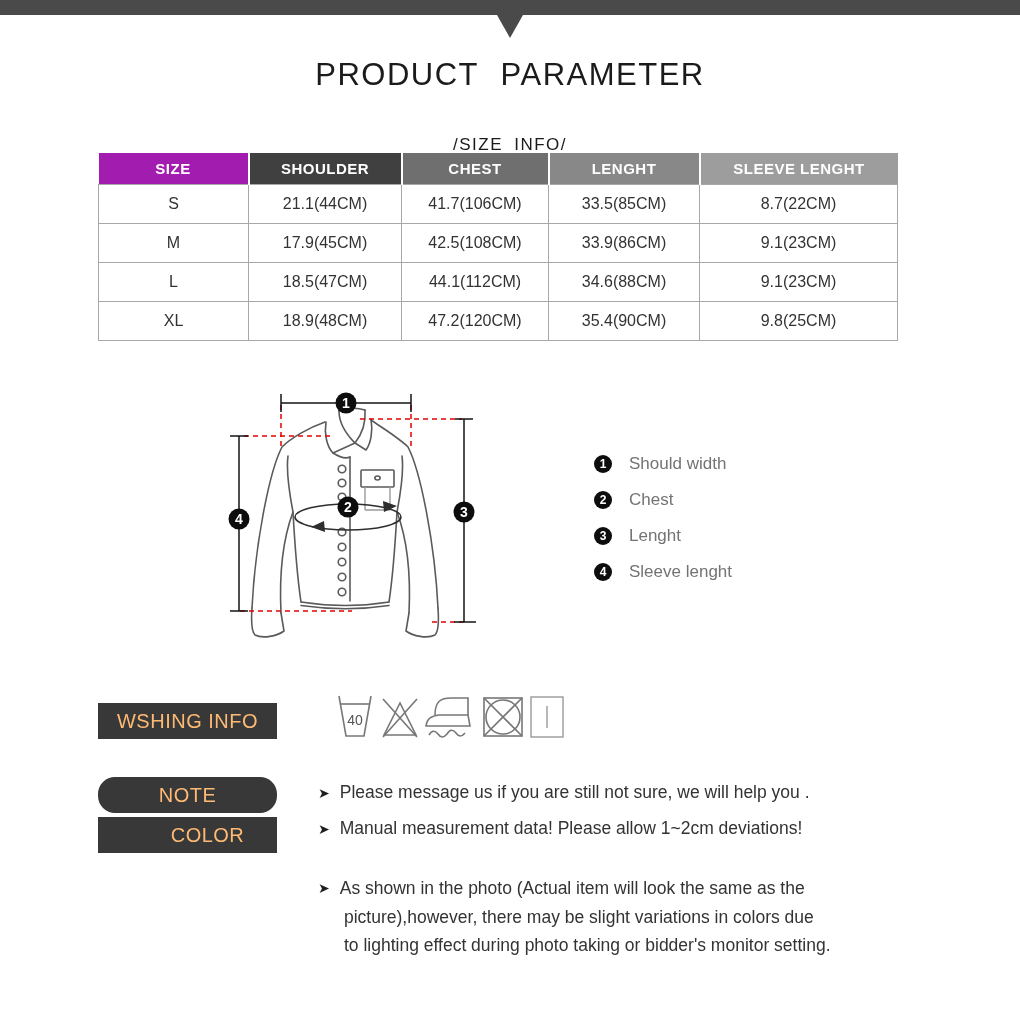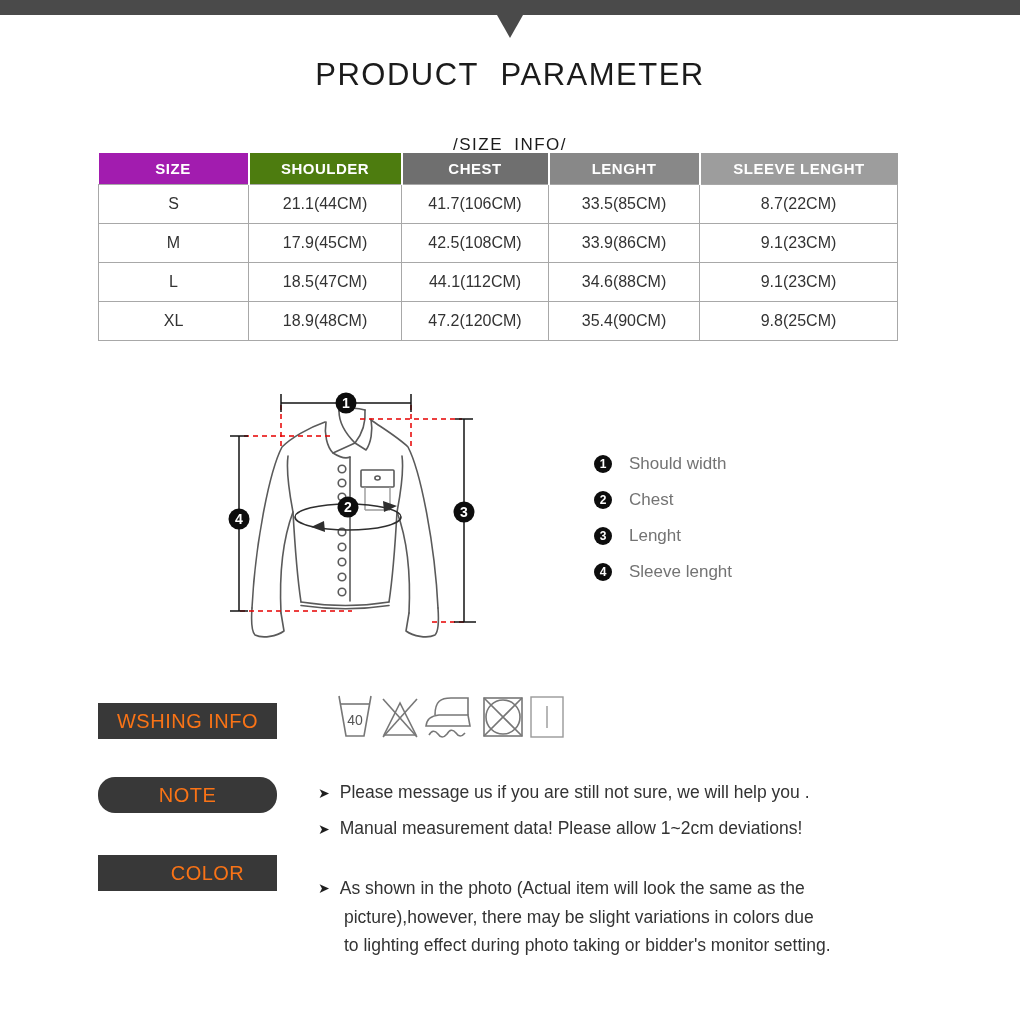--- a/index.html
+++ b/index.html
@@ -20,43 +20,43 @@
 
   
   .size-table { position:absolute; left:98px; top:153px; width:799px;
     border-collapse:collapse; table-layout:fixed; }
   .size-table col.c0 { width:150px; } .size-table col.c1 { width:153px; }
   .size-table col.c2 { width:147px; } .size-table col.c3 { width:151px; }
   .size-table col.c4 { width:198px; }
   .size-table th { height:31px; color:#fff; font-size:15px; font-weight:bold;
     letter-spacing:0.5px; text-align:center; border-left:2px solid #fff; }
   .size-table th:first-child { border-left:none; }
-  .size-table th.h0 { background:#a21caf; } .size-table th.h1 { background:#4d7c0f; }
+  .size-table th.h0 { background:#a21caf; } .size-table th.h1 { background:#404040; }
   .size-table th.h2 { background:#6f6f6f; } .size-table th.h3 { background:#888888; }
   .size-table th.h4 { background:#9d9d9d; }
   .size-table td { height:39px; border:1px solid #a8a8a8; background:#fff;
     text-align:center; font-size:16px; color:#333; }
 
   
   .diagram { position:absolute; left:224px; top:386px; }
   .diagram svg text { font-family:"Liberation Sans", sans-serif; }
 
   
   .legend { position:absolute; left:594px; top:446px; }
   .legend-item { display:flex; align-items:center; height:36px; }
   .legend-num { width:18px; height:18px; border-radius:50%; background:#0d0d0d; color:#fff;
     font-size:12px; font-weight:bold; display:flex; align-items:center; justify-content:center;
     margin-right:17px; flex:0 0 18px; }
   .legend-label { font-size:17px; color:#737373; }
 
   
   .bar { position:absolute; left:98px; width:179px; height:36px; background:#383838;
-    color:#f97316; display:flex; align-items:center; justify-content:center;
+    color:#fdba74; display:flex; align-items:center; justify-content:center;
     font-size:20px; letter-spacing:0.5px; }
-  .bar-washing { top:703px; } .bar-note { top:777px;border-radius:17px; } .bar-color { top:855px;padding-left:40px; }
+  .bar-washing { top:703px; } .bar-note { top:777px;border-radius:17px; } .bar-color { top:817px;padding-left:40px; }
 
   
   .washing-icons { position:absolute; left:333px; top:689px; width:512px; height:56px;
     display:flex; align-items:center; }
   .washing-icons svg { display:block; }
   .wicon { stroke:#777; fill:none; stroke-width:1.6; }
   .wicon-light { stroke:#999; fill:none; stroke-width:1.4; }
   .wicon-text { fill:#555; font-size:14px; font-family:"Liberation Sans", sans-serif; }
 
   

